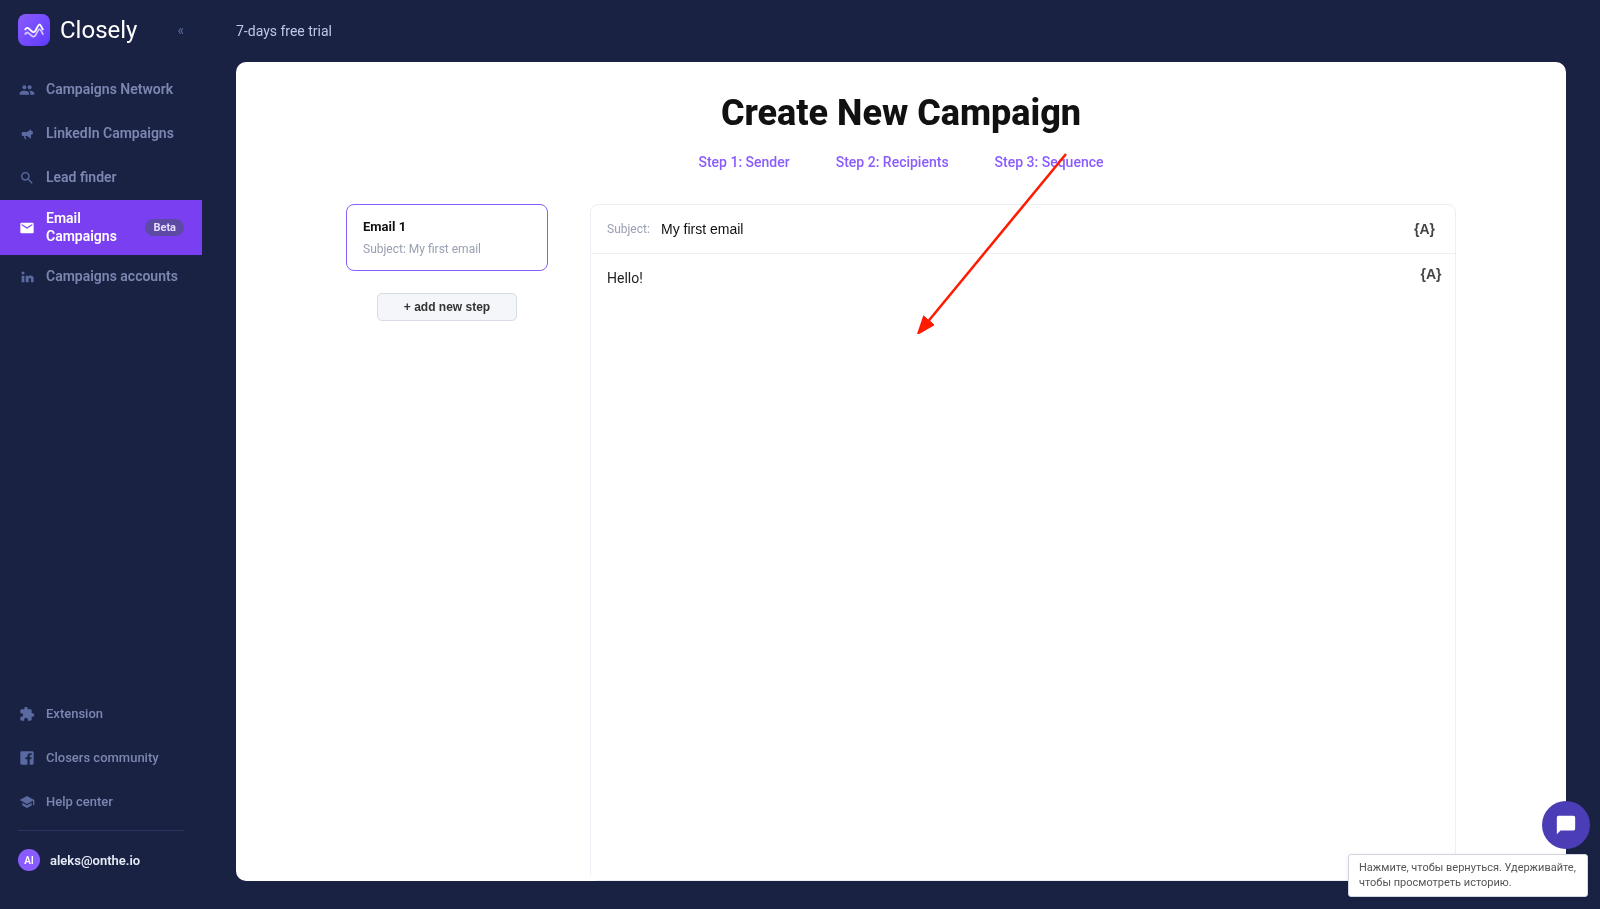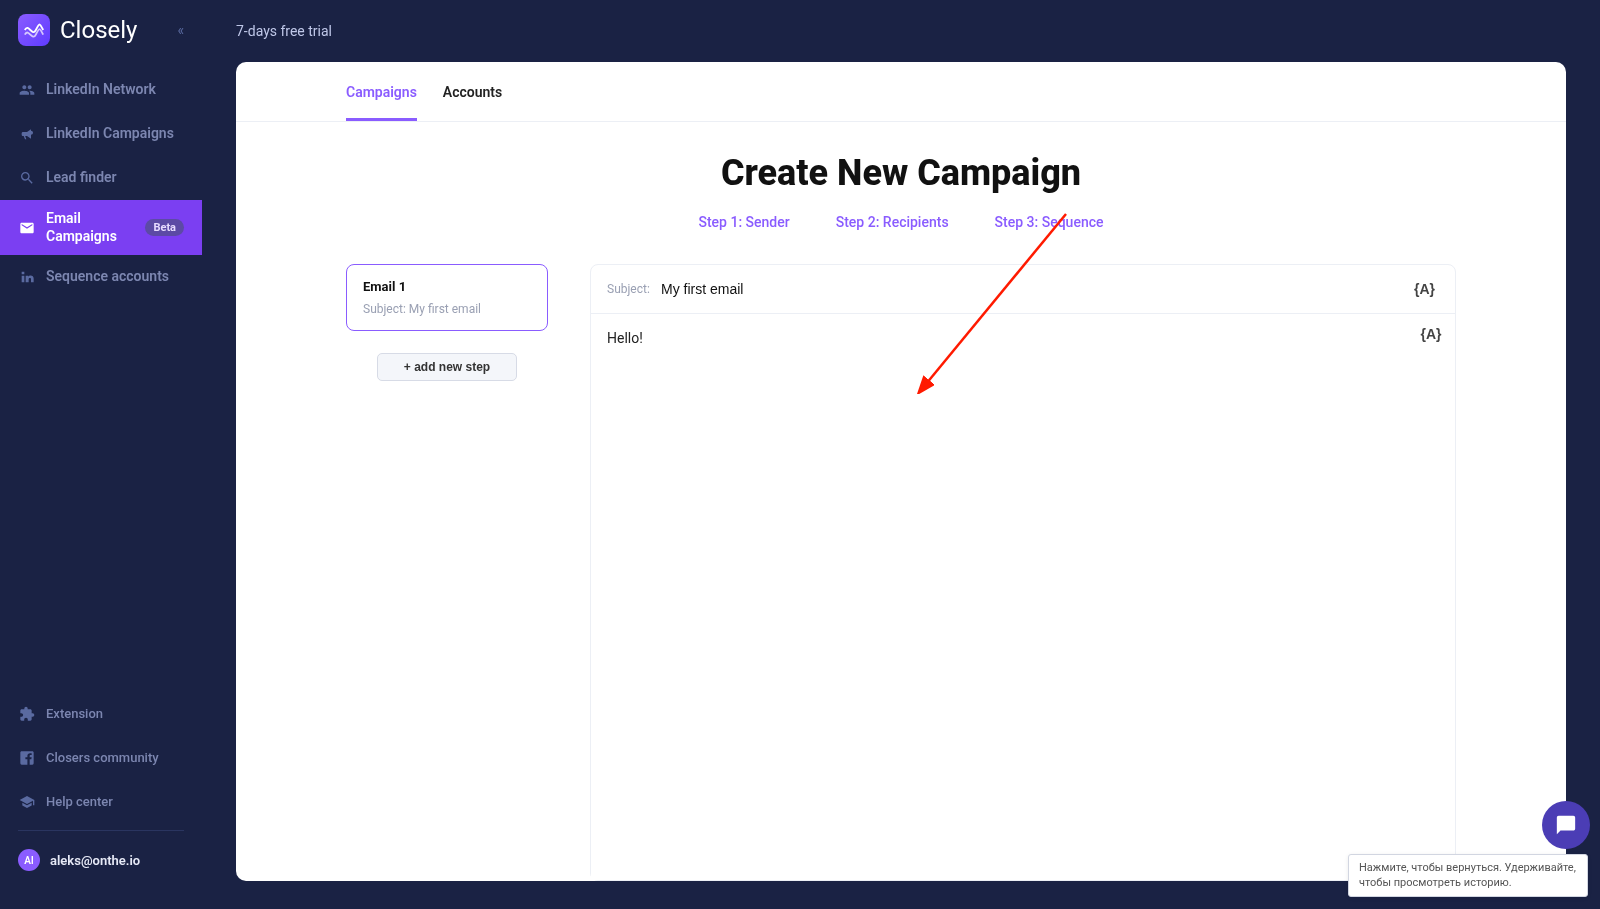--- a/index.html
+++ b/index.html
@@ -245,21 +245,21 @@
       <span class="collapse-btn">«</span>
     </div>
 
     <nav class="nav">
       <div class="nav-item">
         <span class="nav-icon">
           <svg viewBox="0 0 24 24" width="16" height="16" fill="currentColor">
               <path d="M16 11c1.66 0 3-1.34 3-3s-1.34-3-3-3-3 1.34-3 3 1.34 3 3 3zm-8 0c1.66 0 3-1.34 3-3S9.66 5 8 5 5 6.34 5 8s1.34 3 3 3zm0 2c-2.33 0-7 1.17-7 3.5V19h14v-2.5C15 14.17 10.33 13 8 13zm8 0c-.29 0-.62.02-.97.05 1.16.84 1.97 1.97 1.97 3.45V19h6v-2.5c0-2.33-4.67-3.5-7-3.5z"></path>
             </svg>
         </span>
-        <span class="nav-label">LinkedIn Network</span>
+        <span class="nav-label">Campaigns Network</span>
       </div>
 
 
       <div class="nav-item">
         <span class="nav-icon">
           <svg viewBox="0 0 24 24" width="16" height="16" fill="currentColor">
               <path d="M18 11V5l-6 4H6c-1.1 0-2 .9-2 2v2c0 1.1.9 2 2 2h1l2 5h2l-1.7-5H12l6 4v-6c1.66 0 3-1.34 3-3s-1.34-3-3-3z"></path>
             </svg>
         </span>
         <span class="nav-label">LinkedIn Campaigns</span>
@@ -284,21 +284,21 @@
         <span class="nav-label">Email Campaigns</span>
         <span class="badge beta">Beta</span>
       </div>
 
       <div class="nav-item">
         <span class="nav-icon">
           <svg viewBox="0 0 24 24" width="16" height="16" fill="currentColor">
               <path d="M4 4h4v4H4zM4 10h4v10H4zM10 10h4v1.5c.6-1 2-1.8 3.5-1.8 2.5 0 4.5 1.6 4.5 5V20h-4v-4.5c0-1.2-.5-2-1.7-2s-1.8.9-1.8 2V20h-4.5z"></path>
             </svg>
         </span>
-        <span class="nav-label">Sequence accounts</span>
+        <span class="nav-label">Campaigns accounts</span>
       </div>
     </nav>
 
     <div class="sidebar-bottom">
       <div class="nav-item">
         <span class="nav-icon">
           <svg viewBox="0 0 24 24" width="16" height="16" fill="currentColor">
               <path d="M20.5 11H19V7c0-1.1-.9-2-2-2h-4V3.5a2.5 2.5 0 00-5 0V5H4c-1.1 0-2 .9-2 2v3.8h1.5c1.5 0 2.7 1.2 2.7 2.7S5 16.2 3.5 16.2H2V20c0 1.1.9 2 2 2h3.8v-1.5c0-1.5 1.2-2.7 2.7-2.7s2.7 1.2 2.7 2.7V22H17c1.1 0 2-.9 2-2v-4h1.5a2.5 2.5 0 000-5z"></path>
             </svg>
         </span>
@@ -328,24 +328,20 @@
     </div>
   </aside>
 
   <main class="main">
     <div class="topbar">
       <span class="trial-text">7-days free trial</span>
     </div>
 
     <div class="content-wrap">
       <div class="card">
-        <div class="tabs">
-          <div class="tab active">Campaigns</div>
-          <div class="tab">Accounts</div>
-        </div>
 
         <h1 class="page-title">Create New Campaign</h1>
 
         <div class="steps">
           <span class="step">Step 1: Sender</span>
           <span class="step">Step 2: Recipients</span>
           <span class="step">Step 3: Sequence</span>
         </div>
 
         <div class="editor-row">

